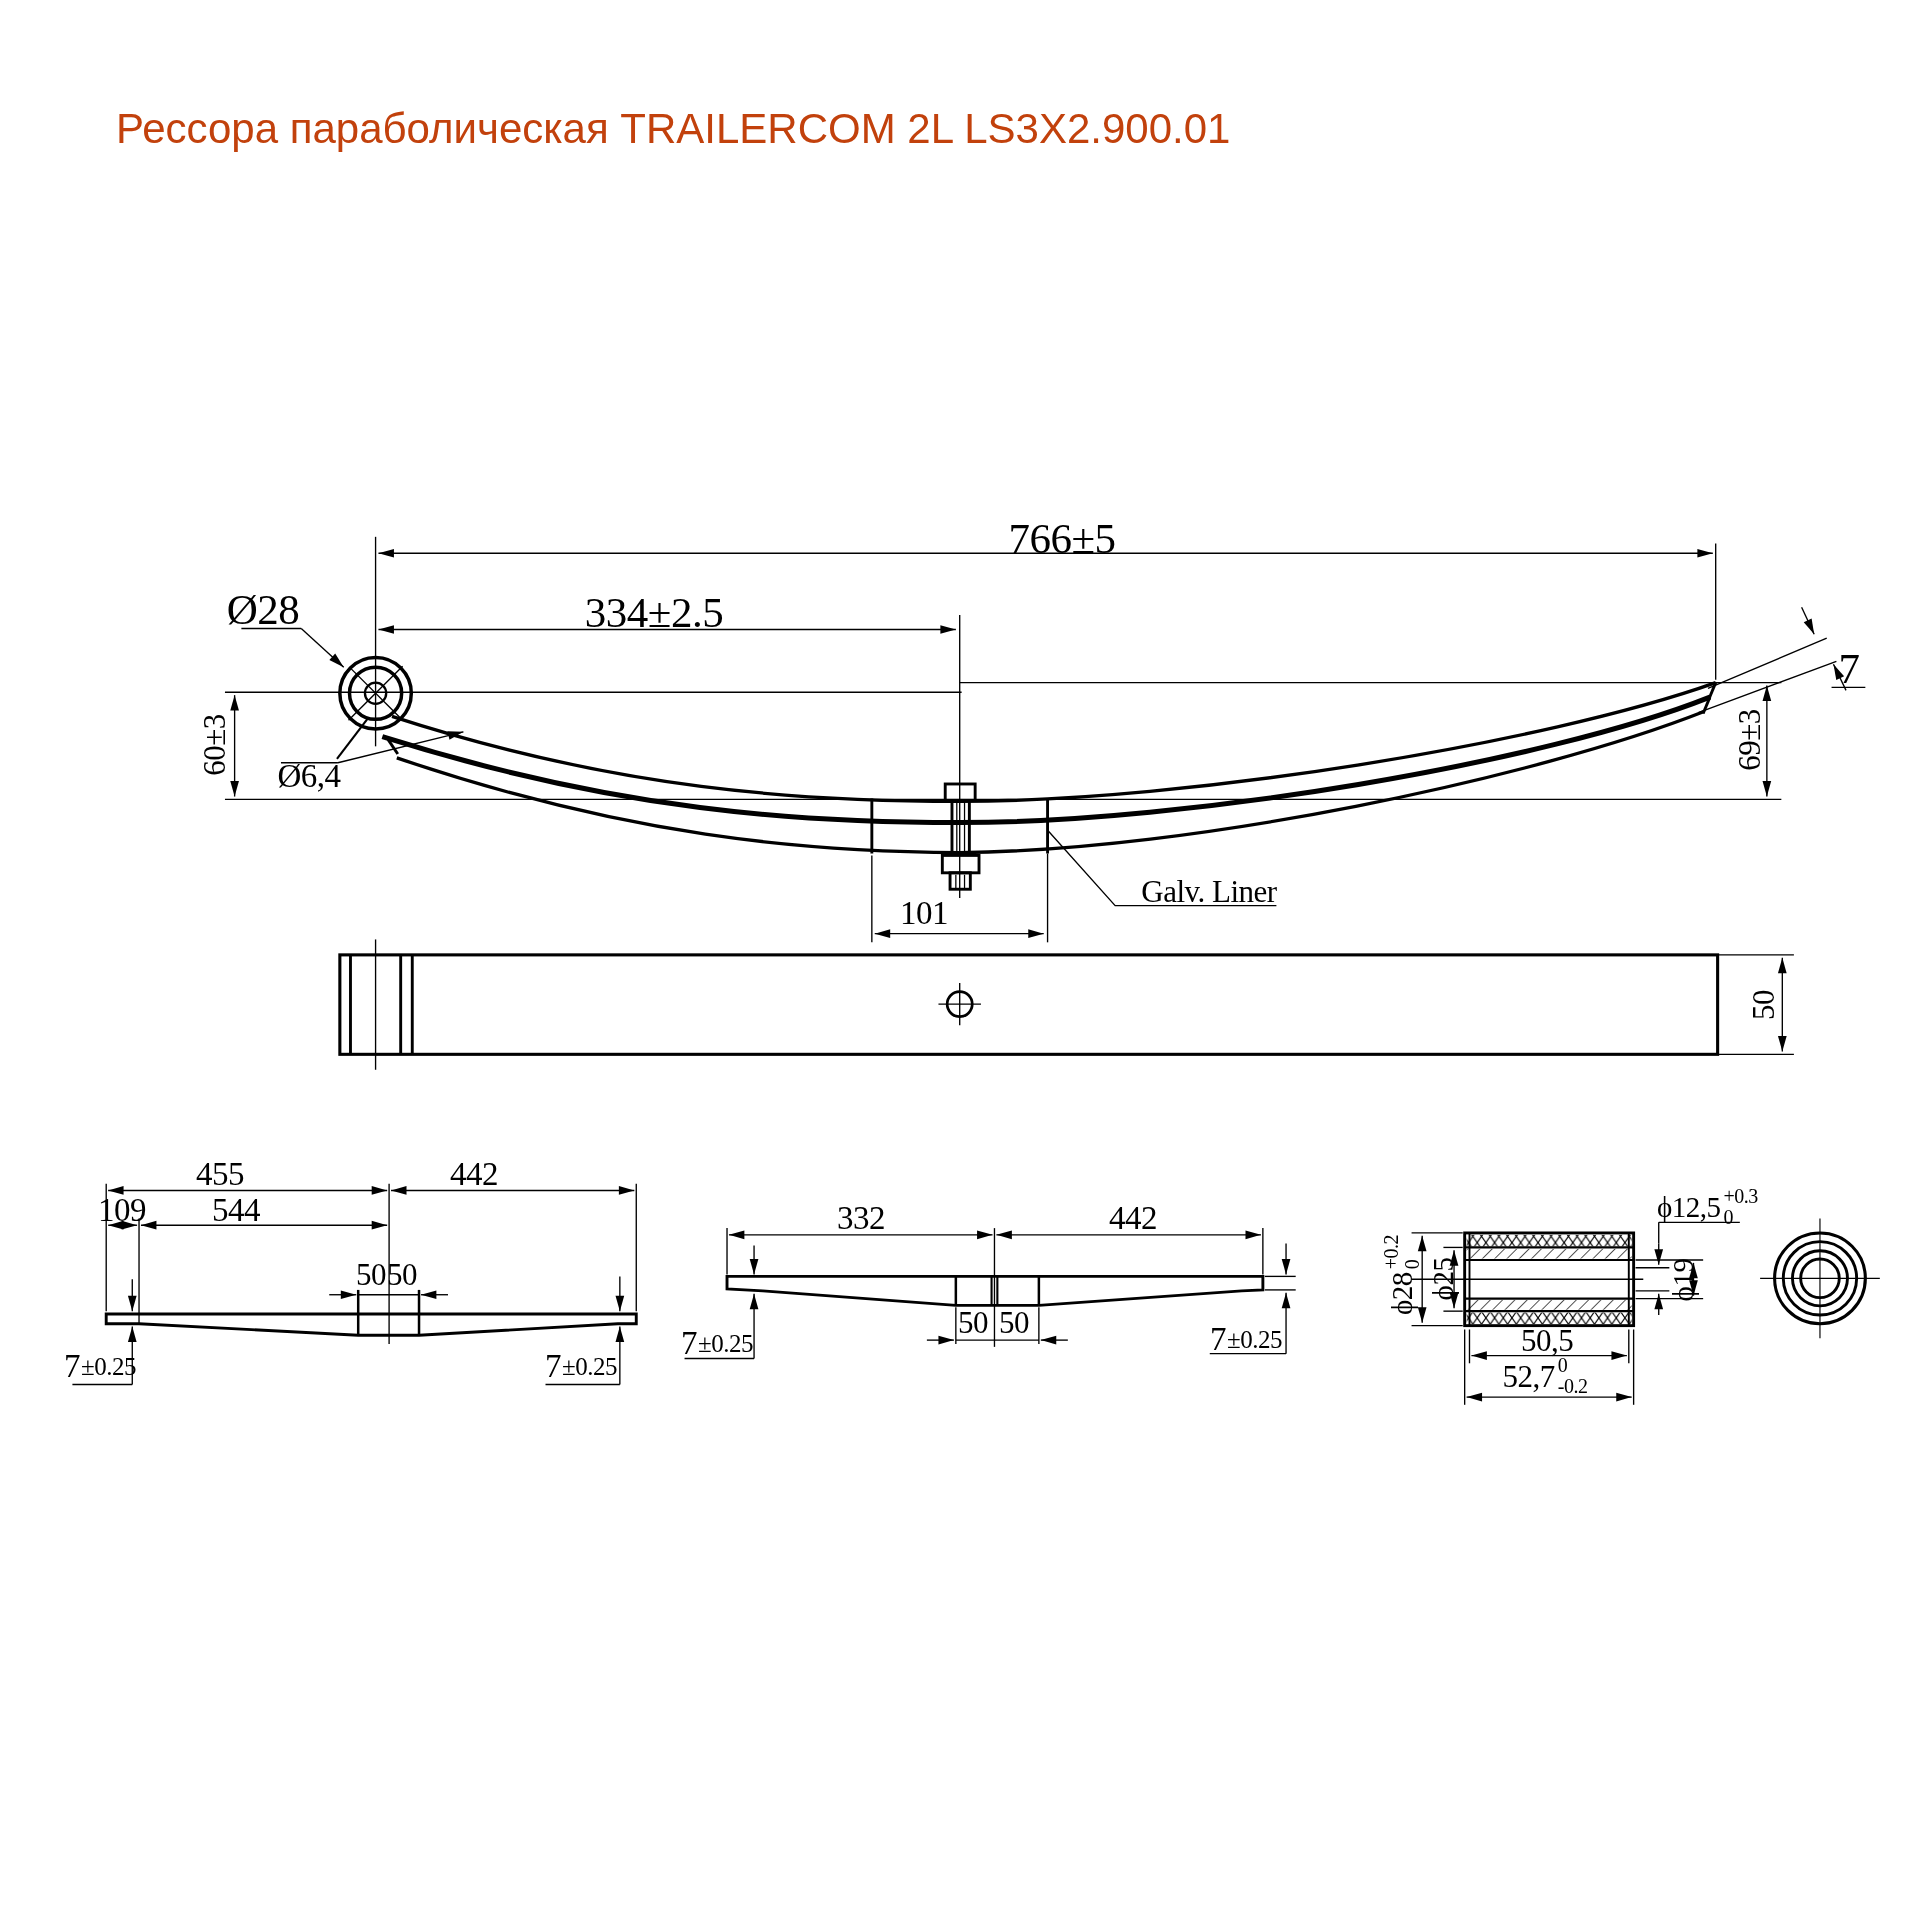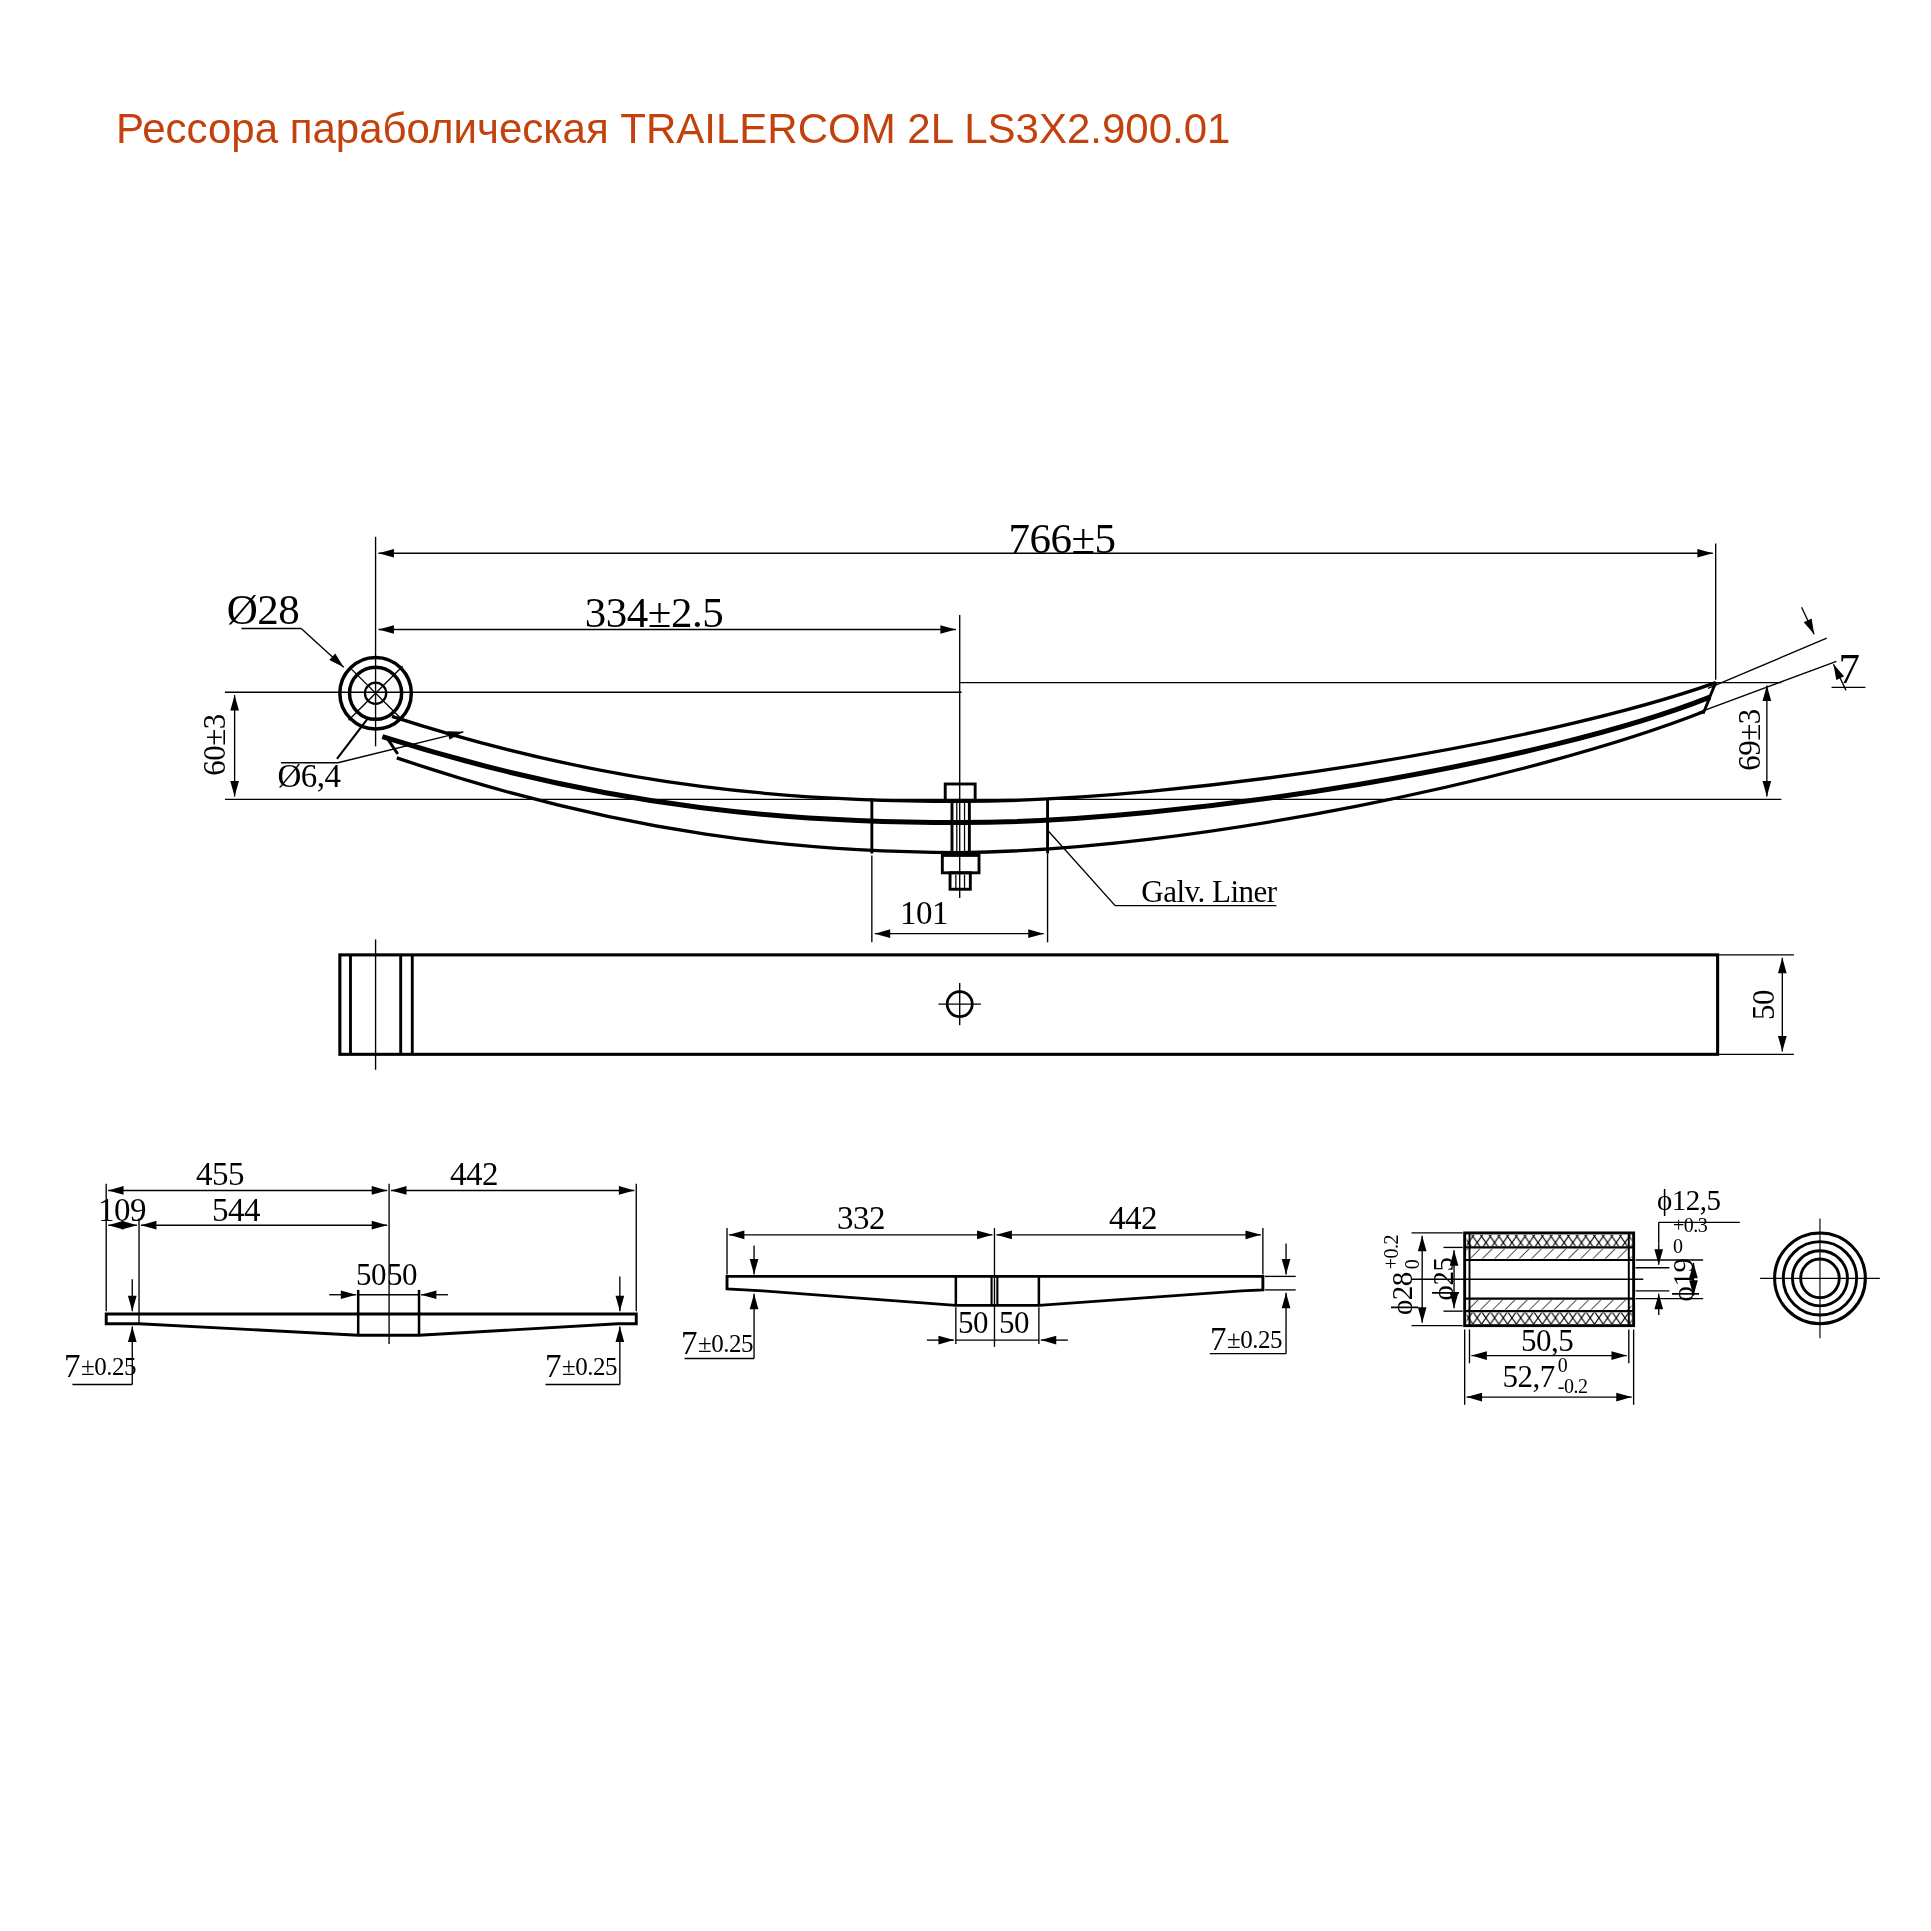--- a/index.html
+++ b/index.html
@@ -8,21 +8,21 @@
          font-size:42px;color:#c2410c;white-space:nowrap;margin-top:28px;}
   .lines{position:absolute;left:0;top:0;}
   .dim{position:absolute;font-family:"Liberation Serif",serif;font-size:33px;color:#000;
        white-space:nowrap;line-height:1;letter-spacing:-0.5px;transform:translate(-50%,-50%);
        display:flex;align-items:center;}
   .rot{transform:translate(-50%,-50%) rotate(-90deg);}
   .fs36{font-size:43px;} .fs32{font-size:31px;} .fs30{font-size:29px;}
   .tol{font-size:25px;margin-left:1px;}
   .stack{display:inline-flex;flex-direction:column;align-items:flex-start;
          font-size:20px;line-height:1.05;margin-left:2.9px;}
-  .anchorL{transform:none;flex-direction:column;}
+  .anchorL{transform:none;}
 </style>
 </head>
 <body>
 
 <div class="page">
 
   <div class="title">Рессора параболическая TRAILERCOM 2L LS3X2.900.01</div>
 
   <svg class="lines" width="1931" height="1931" viewBox="0 0 2000 2000">
     <defs>

